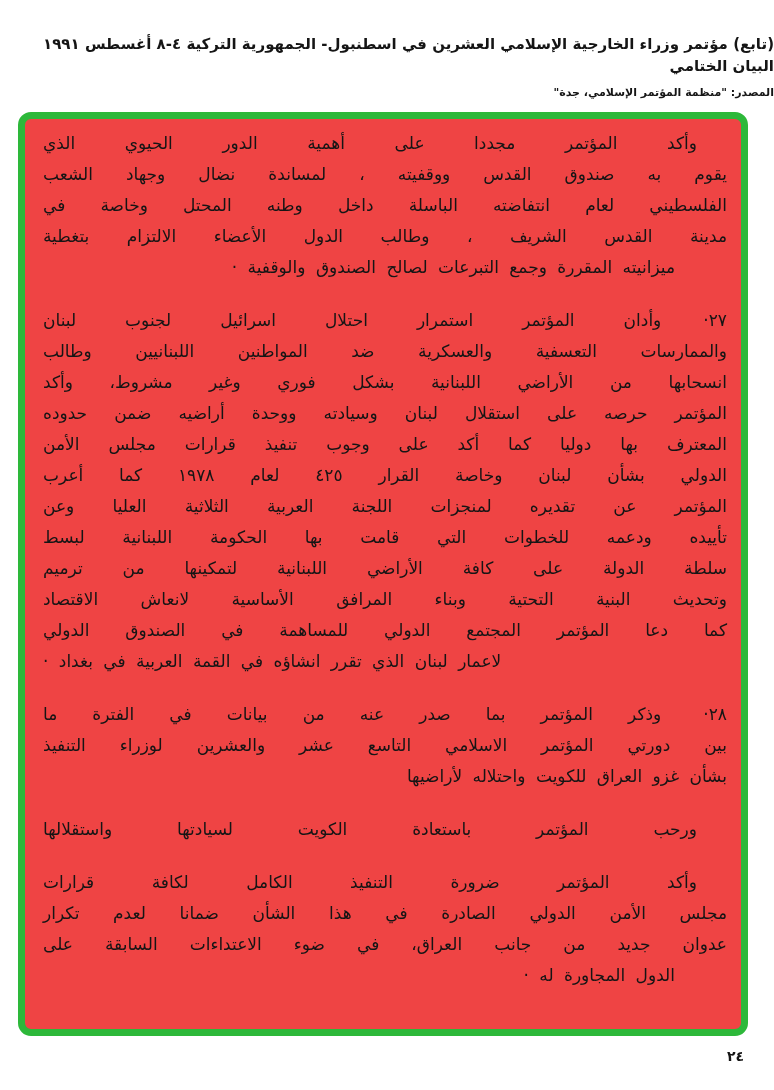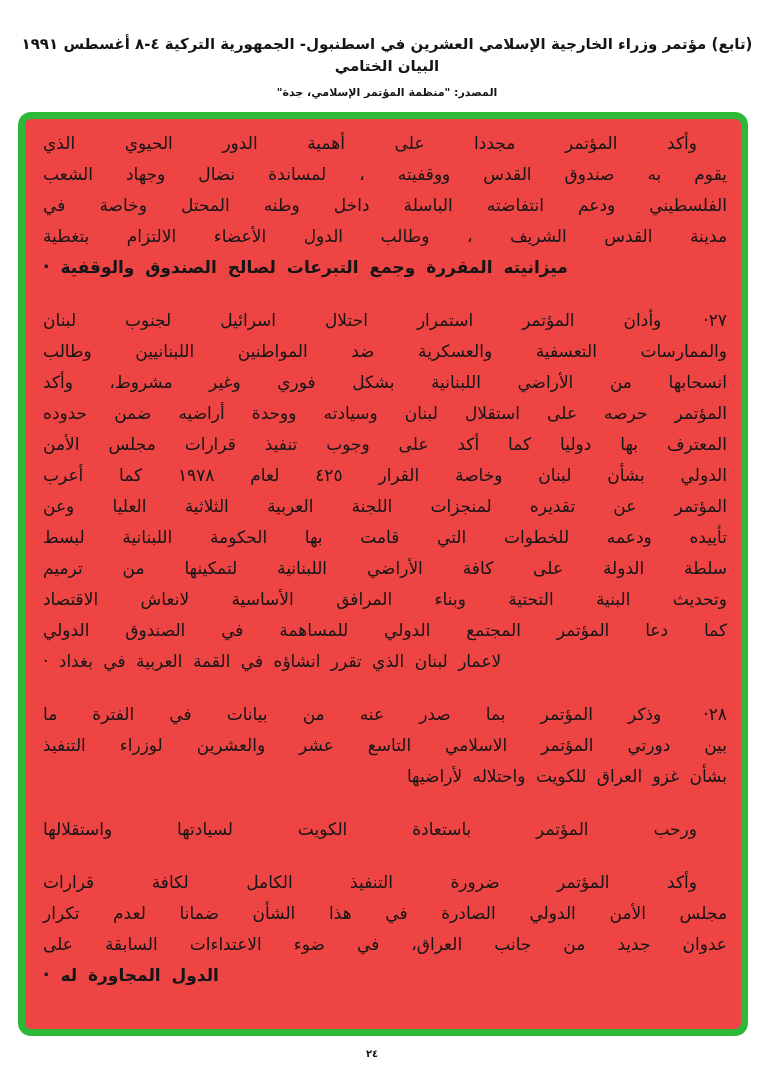--- a/index.html
+++ b/index.html
@@ -1,63 +1,63 @@
 <!DOCTYPE html>
 <html lang="ar"><head>
 <meta charset="utf-8">
 <style>
   html,body{margin:0;padding:0;}
   body{
     width:774px;height:1090px;background:#ffffff;position:relative;
     font-family:"DejaVu Sans", sans-serif;color:#151515;overflow:hidden;
   }
-  .header{direction:rtl;text-align:center;padding-top:33px;}
+  .header{direction:rtl;padding-top:33px;}
   .doc-title{font-size:15px;font-weight:bold;line-height:22px;letter-spacing:0px;}
   .doc-source{font-size:11px;font-weight:bold;margin-top:9px;}
   .frame{
     position:absolute;left:18px;top:112px;width:730px;height:924px;
     box-sizing:border-box;border:7px solid #fca5a5;border-radius:13px;
     background:#ef4444;
   }
   .doc-body{
     direction:rtl;box-sizing:border-box;height:100%;
     padding:9px 14px 0 18px;
   }
   .para{margin:0 0 22px 0;}
   .line{
     font-size:17px;line-height:31px;word-spacing:2px;
   }
   .line.justify{text-align:justify;text-align-last:justify;}
-  .line.right{text-align:left;padding-right:52px;word-spacing:5px;font-weight:bold;}
+  .line.right{text-align:right;padding-right:52px;word-spacing:5px;}
   .line.left{text-align:left;word-spacing:5px;}
   .line.center{word-spacing:5px;}
   .line.indent{padding-right:30px;}
   .pnum{white-space:nowrap;}
   .p-gap{display:inline-block;width:42px;}
   .pagenum{
-    position:absolute;left:0;right:30px;top:1048px;text-align:center;
-    font-size:10px;font-weight:bold;direction:rtl;
+    position:absolute;left:0;right:30px;top:1048px;text-align:right;
+    font-size:14px;font-weight:bold;direction:rtl;
   }
 </style>
 </head>
 <body>
 
 <div class="page">
 
   <div class="header">
     <div class="doc-title">(تابع) مؤتمر وزراء الخارجية الإسلامي العشرين في اسطنبول- الجمهورية التركية ‎٤-٨‎ أغسطس ١٩٩١ البيان الختامي</div>
     <div class="doc-source">المصدر: "منظمة المؤتمر الإسلامي، جدة"</div>
   </div>
 
   <div class="frame" id="green-frame" style="border-color: rgb(45, 184, 58);">
     <div class="doc-body" id="doc-body">
         <div class="para">
           <div class="line justify indent">وأكد المؤتمر مجددا على أهمية الدور الحيوي الذي</div>
           <div class="line justify">يقوم به صندوق القدس ووقفيته ، لمساندة نضال وجهاد الشعب</div>
-          <div class="line justify">الفلسطيني ودعم انتفاضته الباسلة داخل وطنه المحتل وخاصة في</div>
+          <div class="line justify">الفلسطيني لعام انتفاضته الباسلة داخل وطنه المحتل وخاصة في</div>
           <div class="line justify">مدينة القدس الشريف ، وطالب الدول الأعضاء الالتزام بتغطية</div>
           <div class="line right">ميزانيته المقررة وجمع التبرعات لصالح الصندوق والوقفية ·</div>
         </div>
         <div class="para">
           <div class="line justify"><span class="pnum">٢٧·</span><span class="p-gap"></span>وأدان المؤتمر استمرار احتلال اسرائيل لجنوب لبنان</div>
           <div class="line justify">والممارسات التعسفية والعسكرية ضد المواطنين اللبنانيين وطالب</div>
           <div class="line justify">انسحابها من الأراضي اللبنانية بشكل فوري وغير مشروط، وأكد</div>
           <div class="line justify">المؤتمر حرصه على استقلال لبنان وسيادته ووحدة أراضيه ضمن حدوده</div>
           <div class="line justify">المعترف بها دوليا كما أكد على وجوب تنفيذ قرارات مجلس الأمن</div>
           <div class="line justify">الدولي بشأن لبنان وخاصة القرار ٤٢٥ لعام ١٩٧٨ كما أعرب</div>

